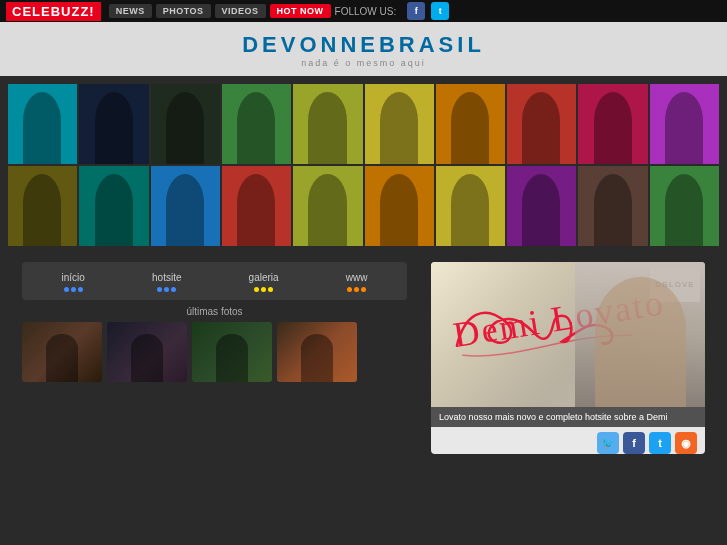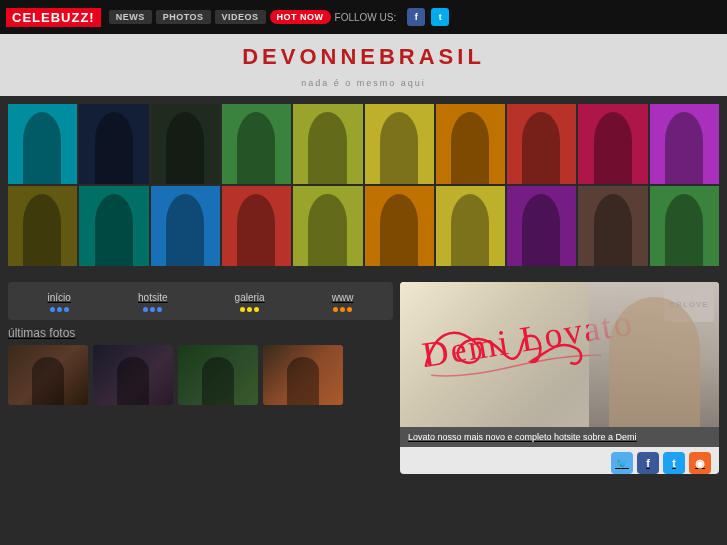--- a/index.html
+++ b/index.html
@@ -7,21 +7,21 @@
       width: 727px;
       height: 545px;
       background: #2a2a2a;
       font-family: Arial, sans-serif;
       overflow: hidden;
     }
 
     
     #topbar {
       background: #111;
-      height: 34px;
+      height: 22px;
       display: flex;
       align-items: center;
       padding: 0 6px;
       gap: 4px;
     }
     #logo {
       background: #e8001c;
       color: #fff;
       font-weight: bold;
       font-size: 13px;
@@ -36,21 +36,20 @@
       font-weight: bold;
       padding: 2px 7px;
       border-radius: 2px;
       cursor: pointer;
       text-transform: uppercase;
       letter-spacing: 0.5px;
     }
     .nav-btn.active {
       background: #e8001c;
       color: #fff;
-      border-radius: 7px;
     }
     #headline {
       flex: 1;
       color: #ddd;
       font-size: 10px;
       text-align: center;
     }
     #follow-us {
       color: #aaa;
       font-size: 10px;
@@ -74,29 +73,29 @@
 
     
     #site-header {
       background: #dcdcdc;
       text-align: center;
       padding: 10px 0 8px;
     }
     #site-title {
       font-size: 22px;
       font-weight: bold;
-      color: #b91c1c;
+      color: #0369a1;
       letter-spacing: 4px;
       text-transform: uppercase;
     }
     #site-subtitle {
       font-size: 9px;
       color: #888;
       letter-spacing: 2px;
-      margin-top: 8px;
+      margin-top: 0;
       text-transform: lowercase;
     }
 
     
     #photo-banner {
       display: grid;
       grid-template-columns: repeat(10, 1fr);
       grid-template-rows: repeat(2, 80px);
       gap: 2px;
       padding: 8px;
@@ -148,23 +147,22 @@
       height: 90%;
       bottom: 0;
       left: 22%;
       background: rgba(0,0,0,0.35);
       border-radius: 50% 50% 0 0 / 40% 40% 0 0;
     }
 
     
     #lower {
       display: flex;
-      gap: 7px;
-      padding: 8px 8px 0;
-      text-decoration: underline;
+      gap: 24px;
+      padding: 8px 22px 0;
     }
 
     
     #left-panel {
       flex: 0 0 385px;
     }
 
     
     #nav-menu {
       background: #3a3a3a;
@@ -198,22 +196,23 @@
     .dot-blue   { background: #4488ff; }
     .dot-yellow { background: #ffdd00; }
     .dot-orange { background: #ff8800; }
 
     
     #fotos-section {
       margin-top: 4px;
     }
     #fotos-label {
       color: #aaa;
-      font-size: 12px;
+      font-size: 10px;
       margin-bottom: 5px;
+      text-align: center;
     }
     #fotos-grid {
       display: flex;
       gap: 5px;
     }
     .foto-thumb {
       width: 80px;
       height: 60px;
       border-radius: 3px;
       overflow: hidden;

